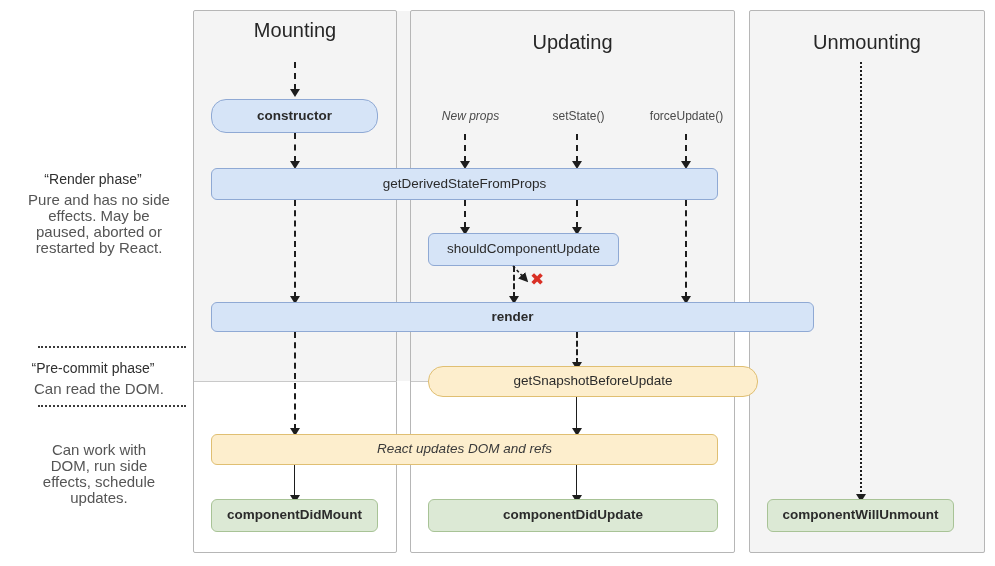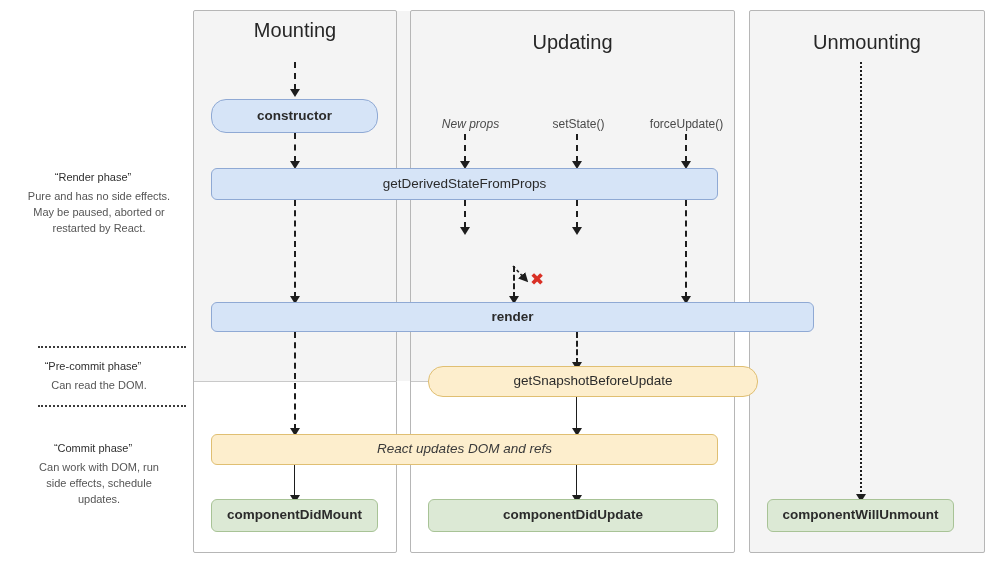--- a/index.html
+++ b/index.html
@@ -22,27 +22,27 @@
 
   
   .legend-block {
     position: absolute;
     width: 186px;
     left: 0;
     text-align: center;
     color: #3c3c3c;
   }
   .legend-title {
-    font-size: 11px;
+    font-size: 14px;
     color: #2f2f2f;
     margin-bottom: 5px;
     white-space: nowrap;
   }
   .legend-desc {
-    font-size: 11px;
+    font-size: 15px;
     line-height: 16px;
     color: #555555;
     margin-left: 12px;
   }
 
   .dot-divider {
     position: absolute;
     left: 38px;
     width: 148px;
     height: 0;
@@ -101,21 +101,20 @@
   .node.bold { font-weight: bold; }
   .node.italic { font-style: italic; color: #3a3a3a; }
 
   
   .trigger-label {
     position: absolute;
     font-size: 12px;
     color: #4a4a4a;
     text-align: center;
     white-space: nowrap;
-    margin-top: 8px;
   }
   .trigger-label.italic { font-style: italic; }
 
   
   .conn {
     position: absolute;
     width: 0;
     box-sizing: border-box;
   }
   .conn.dashed { border-left: 2px dashed #1d1d1d; }
@@ -170,21 +169,20 @@
   <div class="dot-divider" style="top:346px;"></div>
 
   <div class="legend-block" style="top:360px;">
     <div class="legend-title">“Pre-commit phase”</div>
     <div class="legend-desc">Can read the DOM.</div>
   </div>
 
   <div class="dot-divider" style="top:405px;"></div>
 
   <div class="legend-block" style="top:442px;">
-    <div class="legend-title">“Commit phase”</div>
     <div class="legend-desc" style="padding:0 22px;">Can work with DOM, run side effects, schedule updates.</div>
   </div>
 
   <div class="conn dashed" style="left:294px; top:62px; height:28px;"></div>
   <div class="arrowhead" style="left:290px; top:89px;"></div>
 
   <div class="node blue bold" style="left:211px; top:99px; width:167px; height:34px;border-radius:15px;">constructor</div>
 
   <div class="conn dashed" style="left:294px; top:133px; height:29px;"></div>
   <div class="arrowhead" style="left:290px; top:161px;"></div>
@@ -209,20 +207,21 @@
 
   <div class="conn dashed" style="left:464px; top:200px; height:28px;"></div>
   <div class="arrowhead" style="left:460px; top:227px;"></div>
 
   <div class="conn dashed" style="left:576px; top:200px; height:28px;"></div>
   <div class="arrowhead" style="left:572px; top:227px;"></div>
 
   <div class="conn dashed" style="left:685px; top:200px; height:98px;"></div>
   <div class="arrowhead" style="left:681px; top:296px;"></div>
 
+  <div class="node blue" style="left:428px; top:233px; width:191px; height:33px;">shouldComponentUpdate</div>
 
   <div class="conn dashed" style="left:513px; top:266px; height:32px;"></div>
   <div class="arrowhead" style="left:509px; top:296px;"></div>
 
   <svg class="skip-arrow" style="left:505px; top:264px;" width="34" height="26" viewBox="0 0 34 26">
     <defs>
       <marker id="ah" markerWidth="6" markerHeight="6" refX="4" refY="3" orient="auto">
         <path d="M0,0 L6,3 L0,6 z" fill="#1d1d1d"></path>
       </marker>
     </defs>

